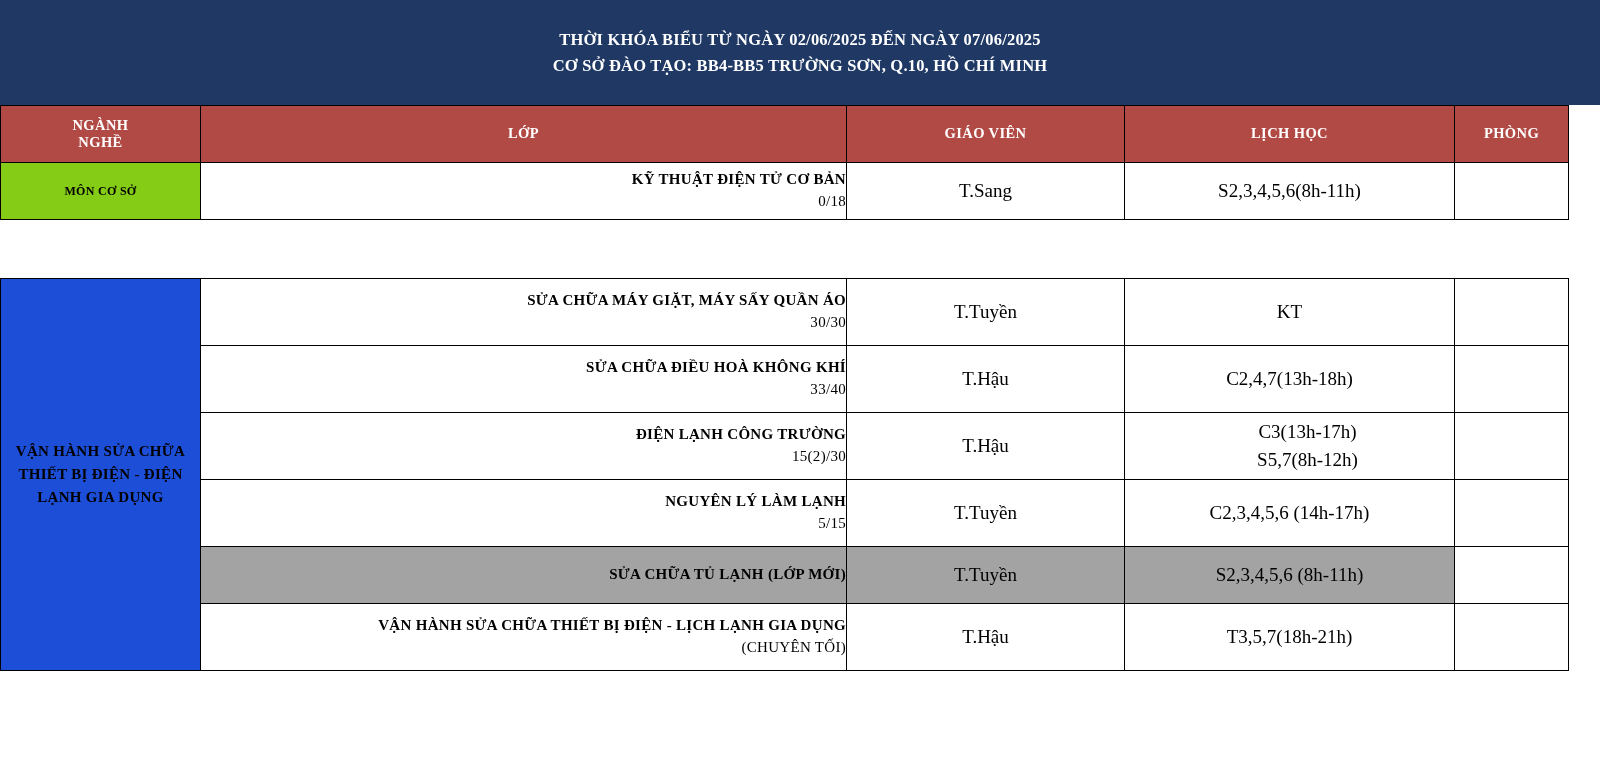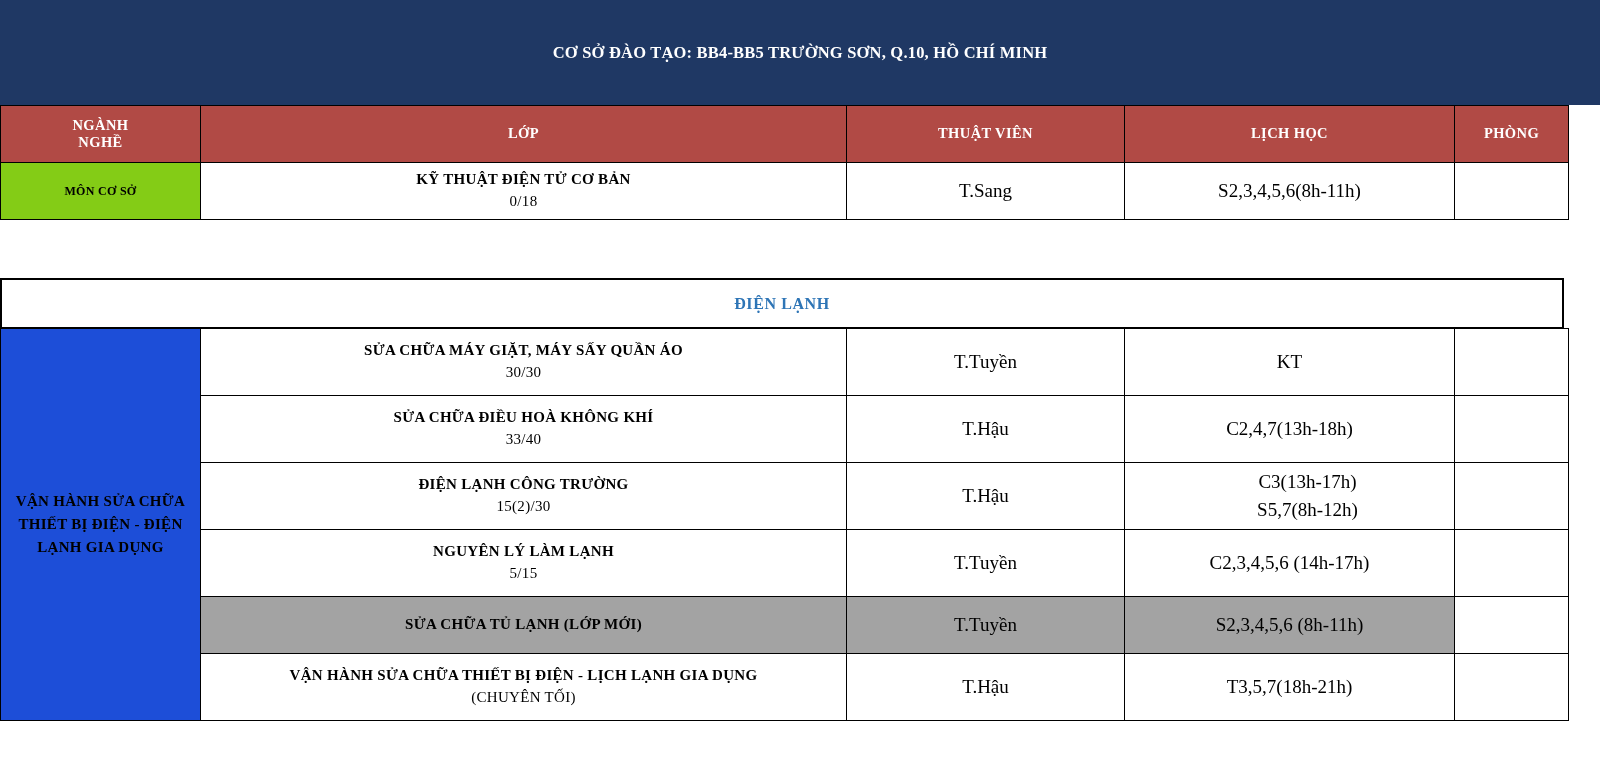--- a/index.html
+++ b/index.html
@@ -81,20 +81,21 @@
     font-weight: bold;
     font-size: 12px;
     letter-spacing: 0.3px;
     text-align: center;
   }
   .cell-class {
     font-weight: bold;
     font-size: 15px;
     line-height: 1.45;
     letter-spacing: 0.3px;
+    text-align: right;
   }
   .cell-plain {
     font-size: 19px;
     font-weight: normal;
     line-height: 1.45;
   }
   .row-base td { height: 56px; }
 
   
   .spacer { height: 58px; background: #ffffff; }
@@ -135,60 +136,58 @@
 
   .two-line { line-height: 1.5; padding-left: 36px; }
   .sub { font-weight: normal; }
 </style>
 </head>
 <body>
 
 <div class="page">
 
   <div class="banner">
+    <div class="line1">THỜI KHÓA BIỂU TỪ NGÀY 02/06/2025 ĐẾN NGÀY 07/06/2025</div>
     <div class="line2">CƠ SỞ ĐÀO TẠO: BB4-BB5 TRƯỜNG SƠN, Q.10, HỒ CHÍ MINH</div>
   </div>
 
   <table>
     <colgroup>
       <col class="c-nganh">
         <col class="c-lop">
         <col class="c-gv">
         <col class="c-lich">
         <col class="c-phong">
     </colgroup>
     <tbody>
       <tr class="hdr">
         <td>
           <div>NGÀNH</div>
           <div>NGHỀ</div>
         </td>
         <td>LỚP</td>
-        <td>THUẬT VIÊN</td>
+        <td>GIÁO VIÊN</td>
         <td>LỊCH HỌC</td>
         <td>PHÒNG</td>
       </tr>
       <tr class="row-base">
         <td class="cell-nganh-light">MÔN CƠ SỞ</td>
         <td class="cell-class">
           <div>KỸ THUẬT ĐIỆN TỬ CƠ BẢN</div>
           <div class="sub">0/18</div>
         </td>
         <td class="cell-plain">T.Sang</td>
         <td class="cell-plain">S2,3,4,5,6(8h-11h)</td>
         <td class="cell-plain"></td>
       </tr>
     </tbody>
   </table>
 
   <div class="spacer"></div>
 
-  <div class="section-band">
-    <span class="title">ĐIỆN LẠNH</span>
-  </div>
 
   <table>
     <colgroup>
       <col class="c-nganh">
         <col class="c-lop">
         <col class="c-gv">
         <col class="c-lich">
         <col class="c-phong">
     </colgroup>
     <tbody>

